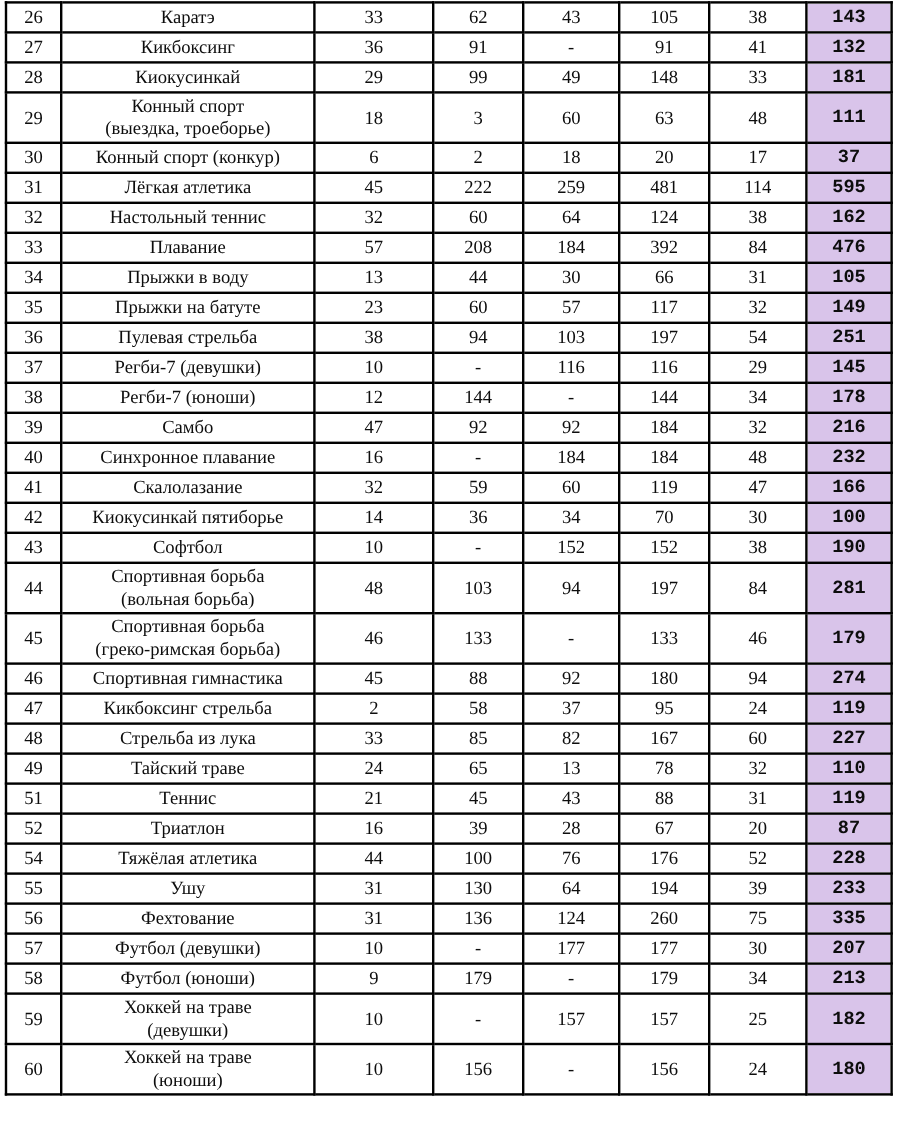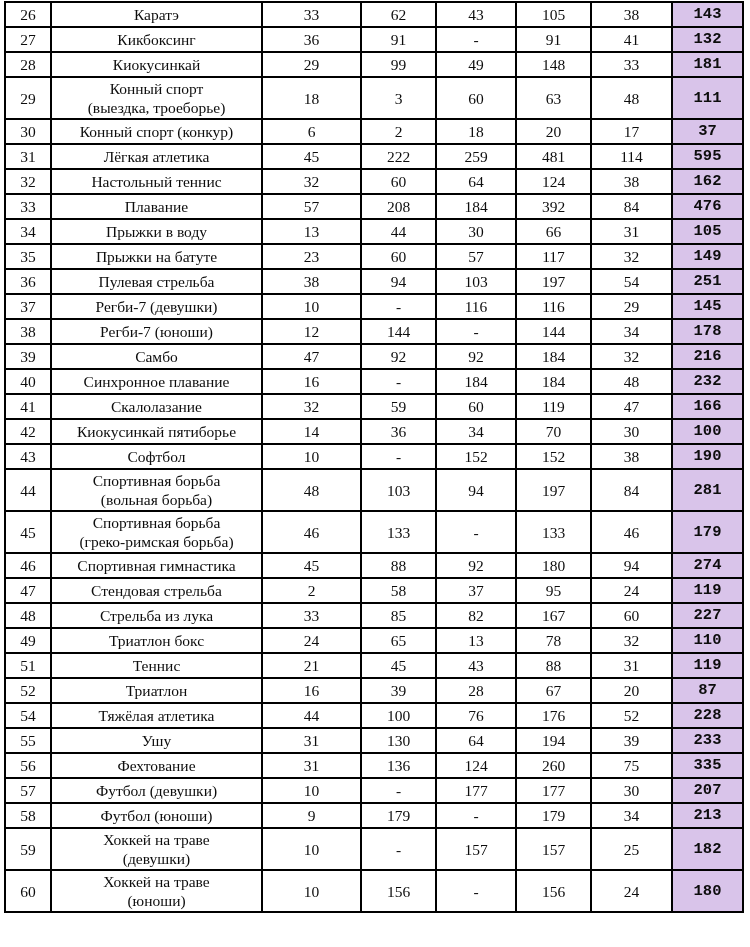--- a/index.html
+++ b/index.html
@@ -266,41 +266,41 @@
     <td class="cell-name">Спортивная гимнастика</td>
     <td class="cell-val">45</td>
     <td class="cell-val">88</td>
     <td class="cell-val">92</td>
     <td class="cell-val">180</td>
     <td class="cell-val">94</td>
     <td class="cell-total">274</td>
   </tr>
       <tr>
     <td class="cell-num">47</td>
-    <td class="cell-name">Стендовая стрельба</td>
+    <td class="cell-name">Кикбоксинг стрельба</td>
     <td class="cell-val">2</td>
     <td class="cell-val">58</td>
     <td class="cell-val">37</td>
     <td class="cell-val">95</td>
     <td class="cell-val">24</td>
     <td class="cell-total">119</td>
   </tr>
       <tr>
     <td class="cell-num">48</td>
     <td class="cell-name">Стрельба из лука</td>
     <td class="cell-val">33</td>
     <td class="cell-val">85</td>
     <td class="cell-val">82</td>
     <td class="cell-val">167</td>
     <td class="cell-val">60</td>
     <td class="cell-total">227</td>
   </tr>
       <tr>
     <td class="cell-num">49</td>
-    <td class="cell-name">Триатлон бокс</td>
+    <td class="cell-name">Тайский траве</td>
     <td class="cell-val">24</td>
     <td class="cell-val">65</td>
     <td class="cell-val">13</td>
     <td class="cell-val">78</td>
     <td class="cell-val">32</td>
     <td class="cell-total">110</td>
   </tr>
       <tr>
     <td class="cell-num">51</td>
     <td class="cell-name">Теннис</td>

